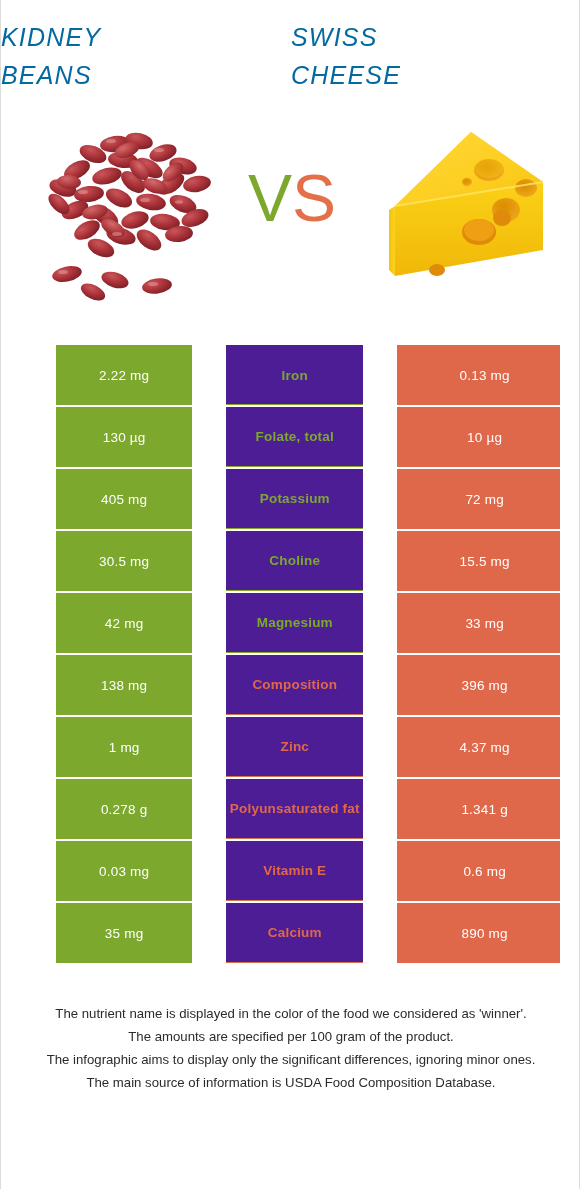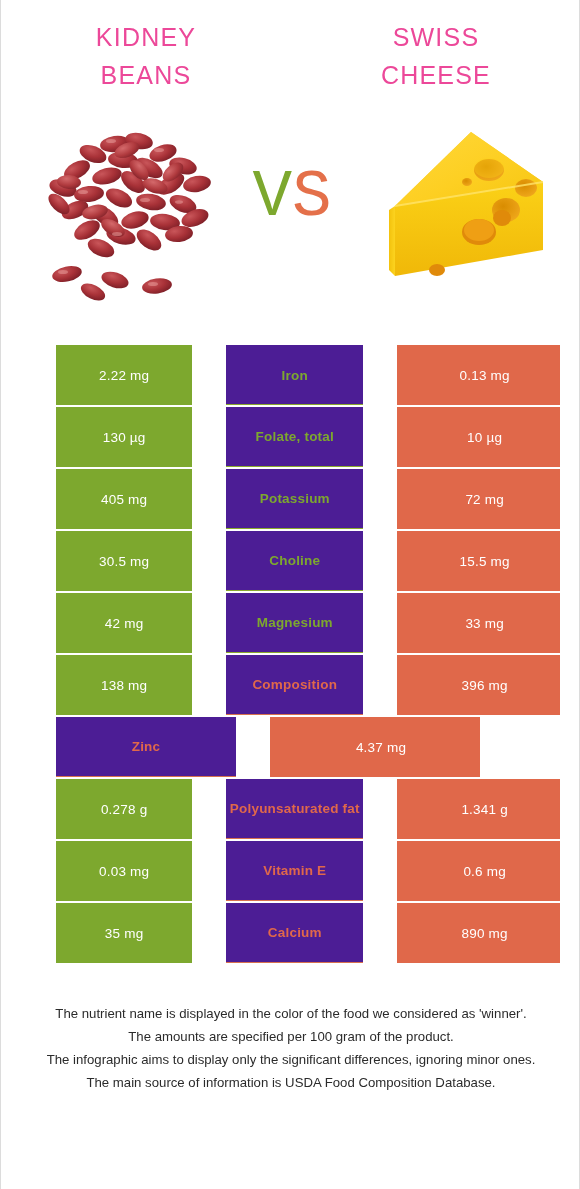--- a/index.html
+++ b/index.html
@@ -29,37 +29,36 @@
   
   .titles {
     position: absolute;
     left: 0; top: 18px;
     width: 580px;
     height: 80px;
     display: flex;
   }
   .title-col {
     width: 50%;
-    text-align: center;
     font-size: 25px;
     line-height: 38px;
     font-weight: 300;
     letter-spacing: 1.2px;
-    color: #ec4899;
+    color: #0369a1;
     text-transform: uppercase;
+    font-style: italic;
   }
   .title-col span { display: block; }
 
   
   .hero {
     position: absolute;
     left: 0; top: 100px;
     width: 580px;
     height: 210px;
-    font-family: Liberation Mono, monospace;
   }
 
   
   .beans-wrap {
     position: absolute;
     left: 22px; top: 8px;
     width: 205px; height: 195px;
   }
   .cheese-wrap {
     position: absolute;
@@ -323,20 +322,21 @@
       <div class="cell cell-right">33 mg</div>
     </div>
 
     <div class="row win-right">
       <div class="cell cell-left">138 mg</div>
       <div class="cell cell-mid">Composition</div>
       <div class="cell cell-right">396 mg</div>
     </div>
 
     <div class="row win-right">
+      <div class="cell cell-left">1 mg</div>
       <div class="cell cell-mid">Zinc</div>
       <div class="cell cell-right">4.37 mg</div>
     </div>
 
     <div class="row win-right">
       <div class="cell cell-left">0.278 g</div>
       <div class="cell cell-mid">Polyunsaturated fat</div>
       <div class="cell cell-right">1.341 g</div>
     </div>
 

